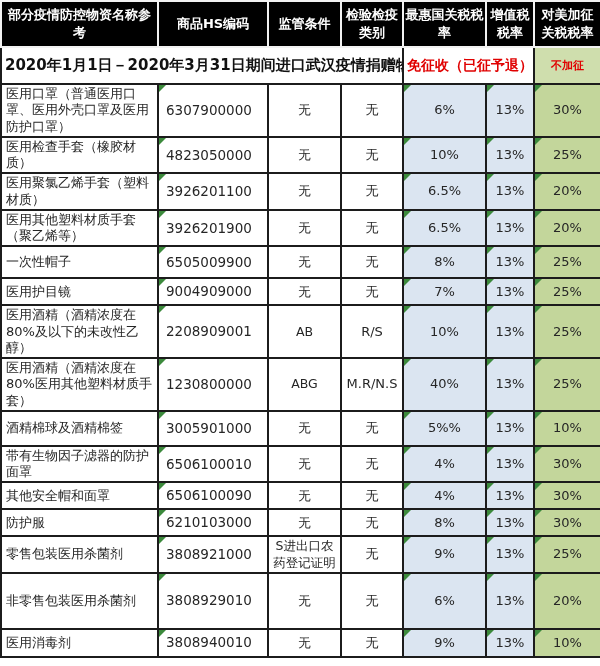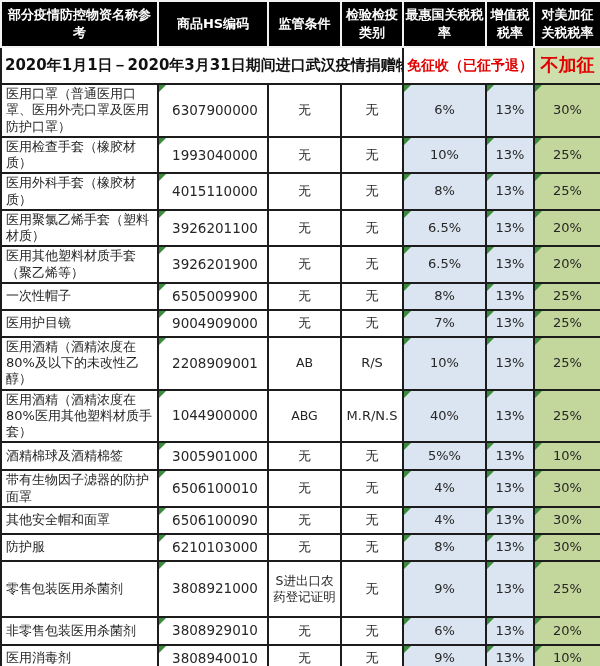--- a/index.html
+++ b/index.html
@@ -35,21 +35,21 @@
   }
   
   .title-row td{
     height:31px;
     font-weight:bold;
     text-align:center;
     background:#ffffff;
   }
   .title-main{font-size:15px;color:#111;letter-spacing:0;white-space:nowrap;}
   .title-exempt{font-size:14px;color:var(--red);white-space:nowrap;}
-  .title-nolevy{font-size:18px;color:var(--red);background:var(--header-green) !important;}
+  .title-nolevy{font-size:11px;color:var(--red);background:var(--header-green) !important;}
   
   thead th{
     background:var(--header-bg);
     color:#ffffff;
     font-size:13px;
     font-weight:bold;
     text-align:center;
     height:46px;
     line-height:1.35;
     padding:1px;
@@ -72,21 +72,21 @@
   tbody tr:nth-child(5){height:32px;}
   tbody tr:nth-child(8){height:35px;}
   tbody tr:nth-child(9){height:35px;}
   tbody tr:nth-child(10){height:28px;}
   tbody tr:nth-child(14){height:56px;}
   tbody tr:nth-child(15){height:28px;}
   tbody tr:nth-child(17){height:28px;}
   tbody tr:nth-child(18){height:28px;}
   tbody tr:nth-child(19){height:29px;}
   td.c-name{text-align:left;padding-left:4px;margin-left:14px;}
-  td.c-hs{text-align:center;padding-left:7px;font-size:13.5px;}
+  td.c-hs{text-align:left;padding-left:7px;font-size:13.5px;}
   td.c-sup{font-size:12.5px;line-height:1.3;}
   td.c-mfn,td.c-vat{background:var(--cell-blue);}
   td.c-us{background:var(--cell-green);}
   
   .tri{
     position:absolute;top:0;left:0;
     width:0;height:0;
     border-top:7px solid var(--triangle);
     border-right:7px solid transparent;
   }
@@ -128,33 +128,24 @@
     <td class="c-name"><span class="txt">医用口罩（普通医用口罩、医用外壳口罩及医用防护口罩）</span></td>
     <td class="c-hs"><span class="tri"></span><span class="txt">6307900000</span></td>
     <td class="c-sup"><span class="txt">无</span></td>
     <td class="c-quar"><span class="txt">无</span></td>
     <td class="c-mfn"><span class="tri"></span><span class="txt">6%</span></td>
     <td class="c-vat"><span class="tri"></span><span class="txt">13%</span></td>
     <td class="c-us"><span class="tri"></span><span class="txt">30%</span></td>
   </tr>
         <tr>
     <td class="c-name"><span class="txt">医用检查手套（橡胶材质）</span></td>
-    <td class="c-hs"><span class="tri"></span><span class="txt">1993040000</span></td>
+    <td class="c-hs"><span class="tri"></span><span class="txt">4823050000</span></td>
     <td class="c-sup"><span class="txt">无</span></td>
     <td class="c-quar"><span class="txt">无</span></td>
     <td class="c-mfn"><span class="tri"></span><span class="txt">10%</span></td>
-    <td class="c-vat"><span class="tri"></span><span class="txt">13%</span></td>
-    <td class="c-us"><span class="tri"></span><span class="txt">25%</span></td>
-  </tr>
-        <tr>
-    <td class="c-name"><span class="txt">医用外科手套（橡胶材质）</span></td>
-    <td class="c-hs"><span class="tri"></span><span class="txt">4015110000</span></td>
-    <td class="c-sup"><span class="txt">无</span></td>
-    <td class="c-quar"><span class="txt">无</span></td>
-    <td class="c-mfn"><span class="tri"></span><span class="txt">8%</span></td>
     <td class="c-vat"><span class="tri"></span><span class="txt">13%</span></td>
     <td class="c-us"><span class="tri"></span><span class="txt">25%</span></td>
   </tr>
         <tr>
     <td class="c-name"><span class="txt">医用聚氯乙烯手套（塑料材质）</span></td>
     <td class="c-hs"><span class="tri"></span><span class="txt">3926201100</span></td>
     <td class="c-sup"><span class="txt">无</span></td>
     <td class="c-quar"><span class="txt">无</span></td>
     <td class="c-mfn"><span class="tri"></span><span class="txt">6.5%</span></td>
     <td class="c-vat"><span class="tri"></span><span class="txt">13%</span></td>
@@ -191,21 +182,21 @@
     <td class="c-name"><span class="txt">医用酒精（酒精浓度在80%及以下的未改性乙醇）</span></td>
     <td class="c-hs"><span class="tri"></span><span class="txt">2208909001</span></td>
     <td class="c-sup"><span class="txt">AB</span></td>
     <td class="c-quar"><span class="txt">R/S</span></td>
     <td class="c-mfn"><span class="tri"></span><span class="txt">10%</span></td>
     <td class="c-vat"><span class="tri"></span><span class="txt">13%</span></td>
     <td class="c-us"><span class="tri"></span><span class="txt">25%</span></td>
   </tr>
         <tr>
     <td class="c-name"><span class="txt">医用酒精（酒精浓度在80%医用其他塑料材质手套）</span></td>
-    <td class="c-hs"><span class="tri"></span><span class="txt">1044900000</span></td>
+    <td class="c-hs"><span class="tri"></span><span class="txt">1230800000</span></td>
     <td class="c-sup"><span class="txt">ABG</span></td>
     <td class="c-quar"><span class="txt">M.R/N.S</span></td>
     <td class="c-mfn"><span class="tri"></span><span class="txt">40%</span></td>
     <td class="c-vat"><span class="tri"></span><span class="txt">13%</span></td>
     <td class="c-us"><span class="tri"></span><span class="txt">25%</span></td>
   </tr>
         <tr>
     <td class="c-name"><span class="txt">酒精棉球及酒精棉签</span></td>
     <td class="c-hs"><span class="tri"></span><span class="txt">3005901000</span></td>
     <td class="c-sup"><span class="txt">无</span></td>

